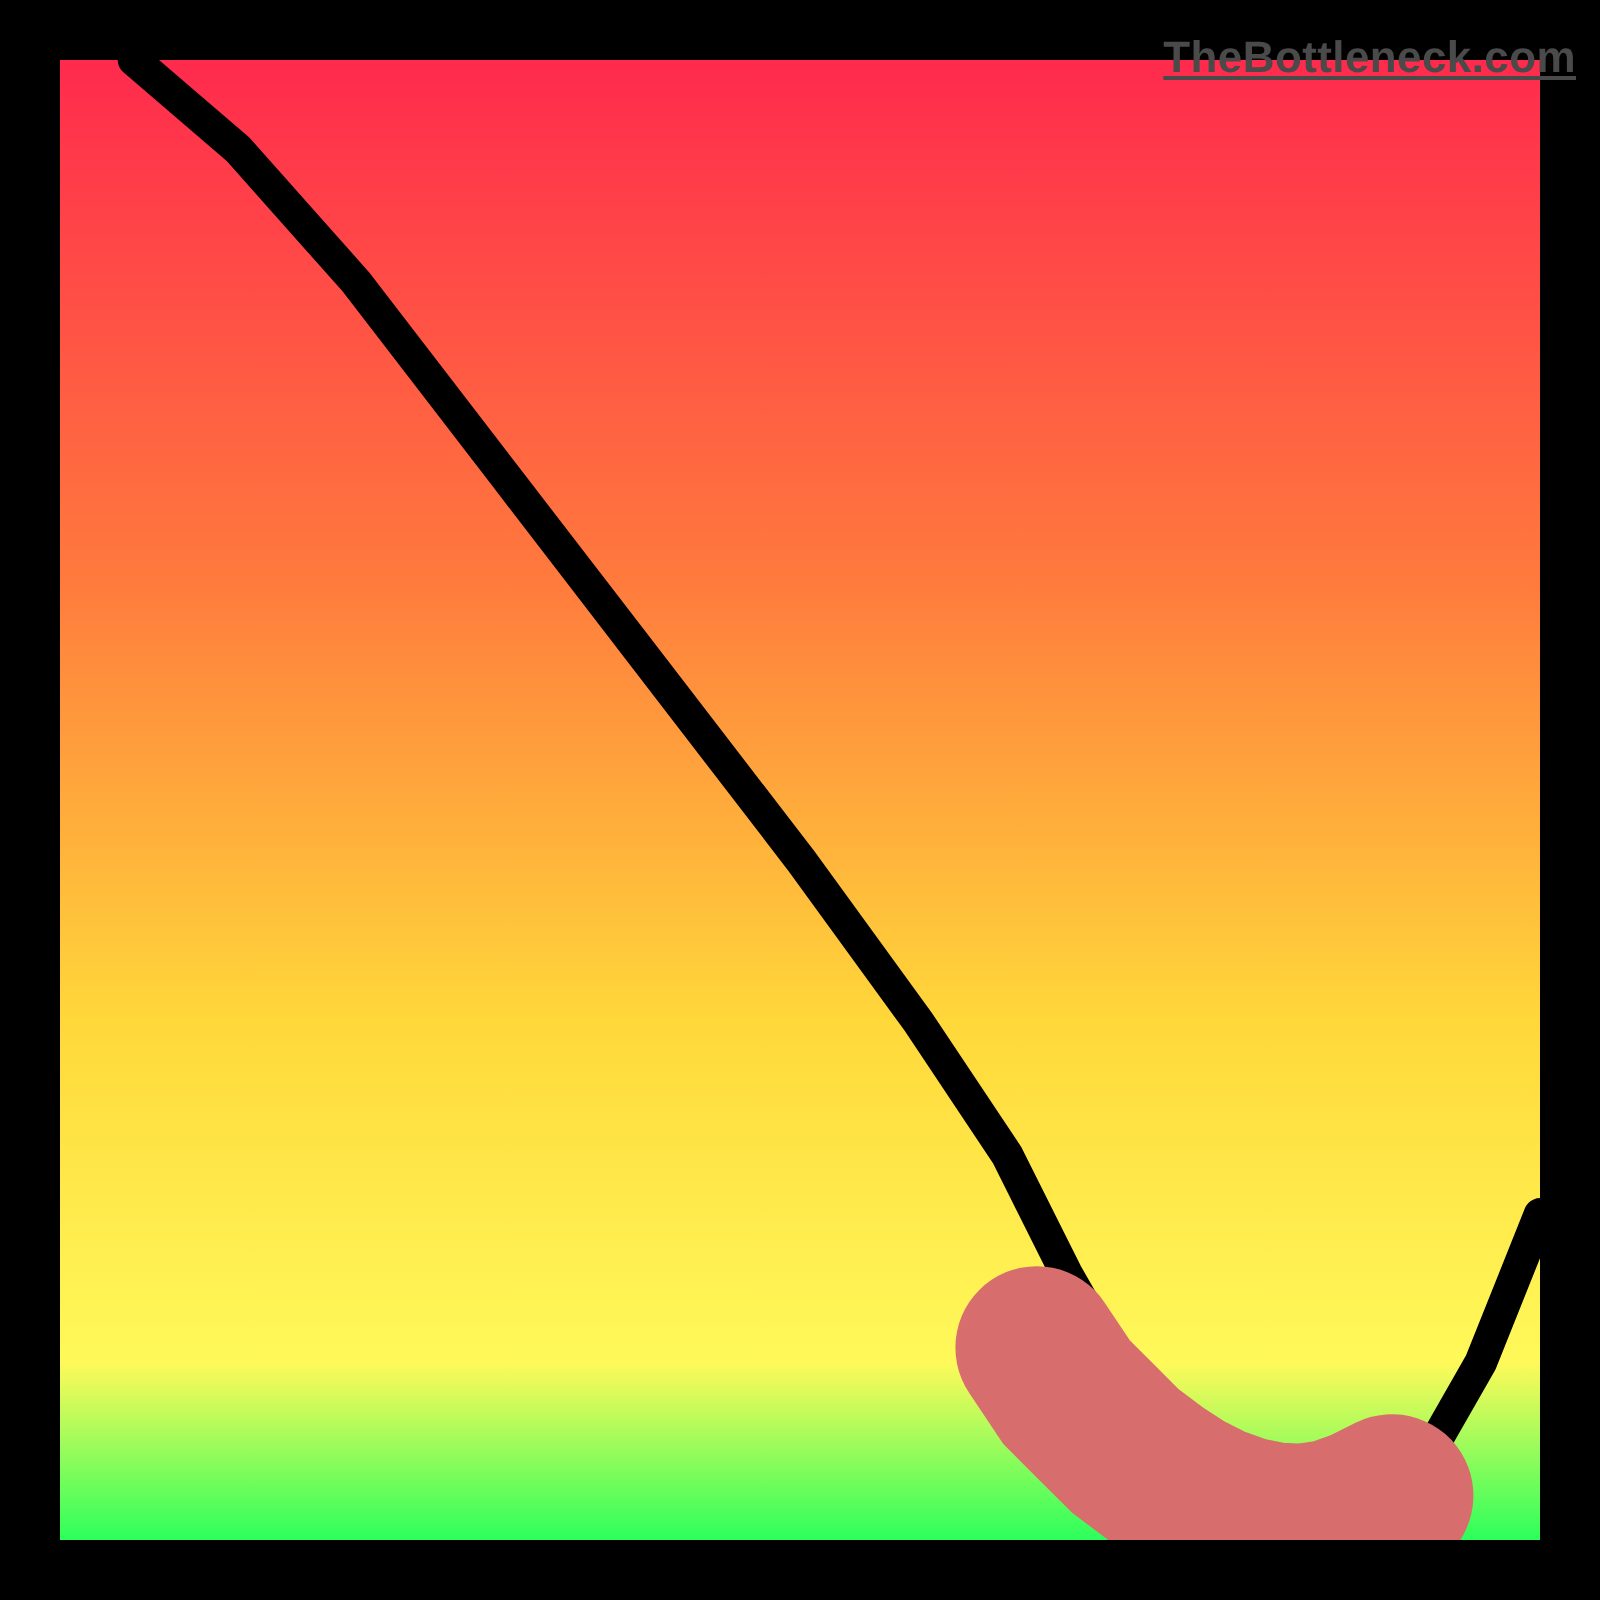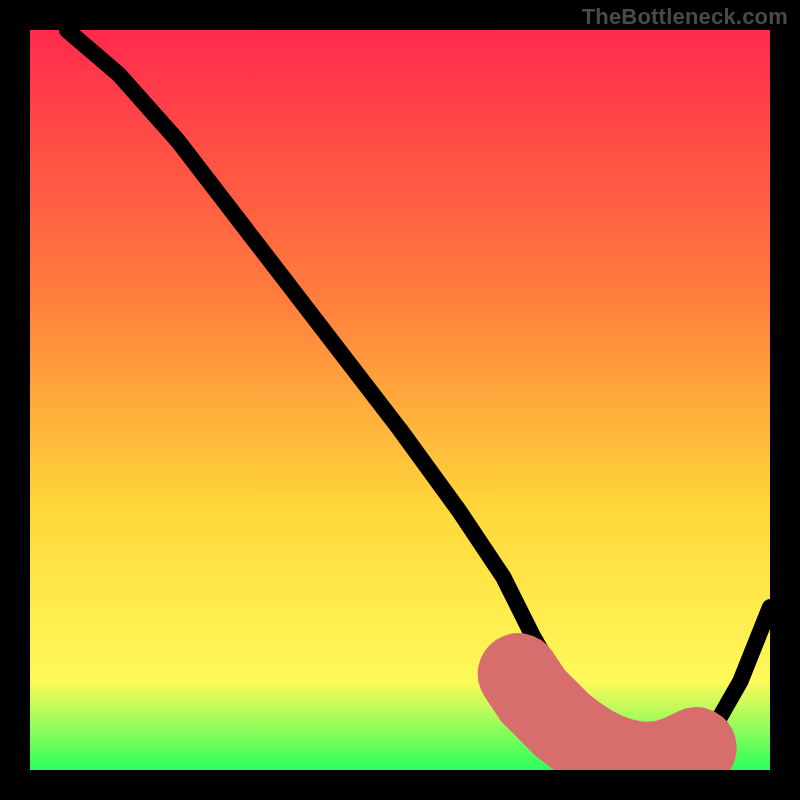--- a/index.html
+++ b/index.html
@@ -19,27 +19,28 @@
   }
   .plot {
     position: absolute;
     left: 30px;
     top: 30px;
     width: 740px;
     height: 740px;
   }
   .watermark {
     position: absolute;
-    top: 4px;
+    top: 16px;
     right: 12px;
     font-size: 22px;
     font-weight: 600;
     color: #4a4a4a;
     letter-spacing: 0.2px;
     user-select: none;
+    text-decoration: underline;
   }
   .gradient {
     position: absolute;
     inset: 0;
   }
   .curve-layer, .dots-layer {
     position: absolute;
     inset: 0;
   }
   .curve-layer path {

